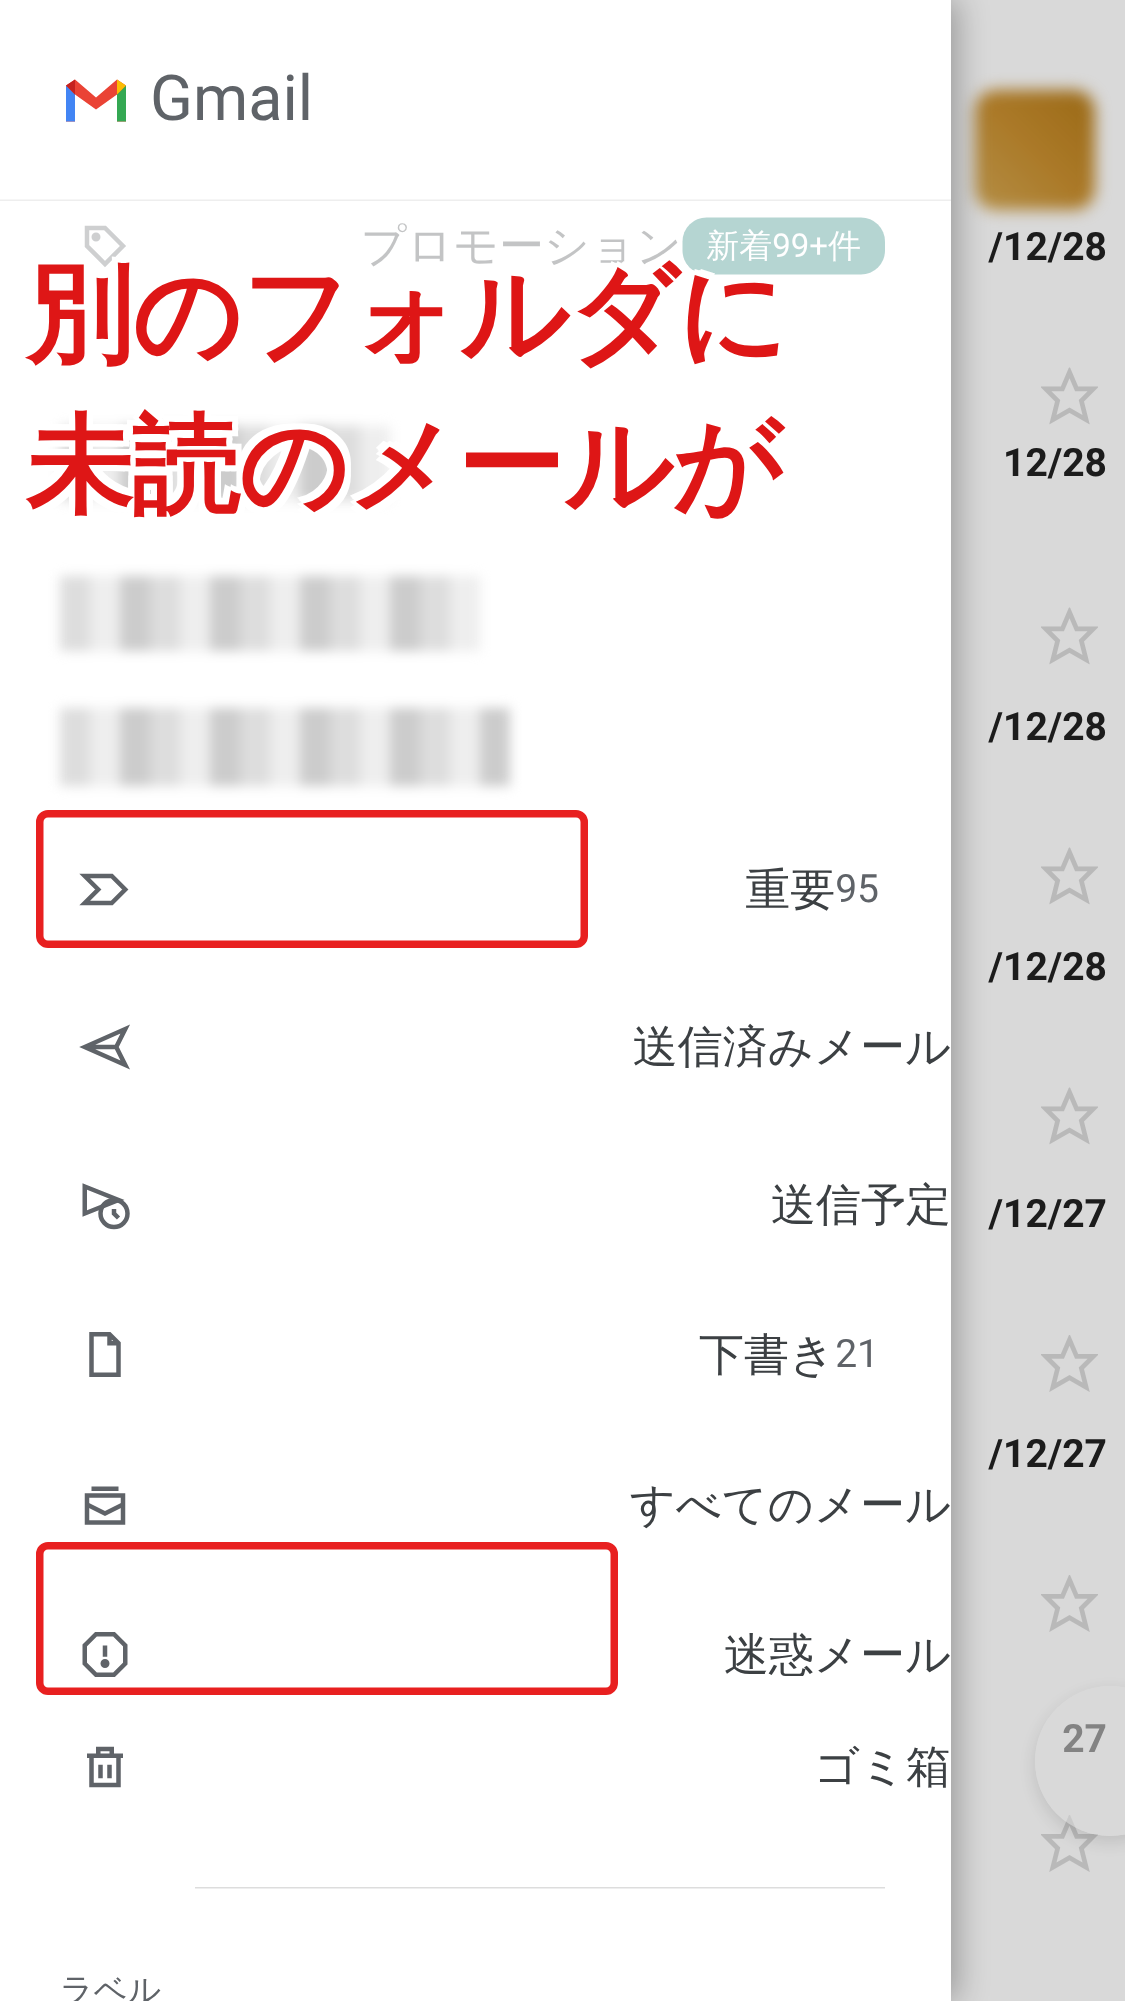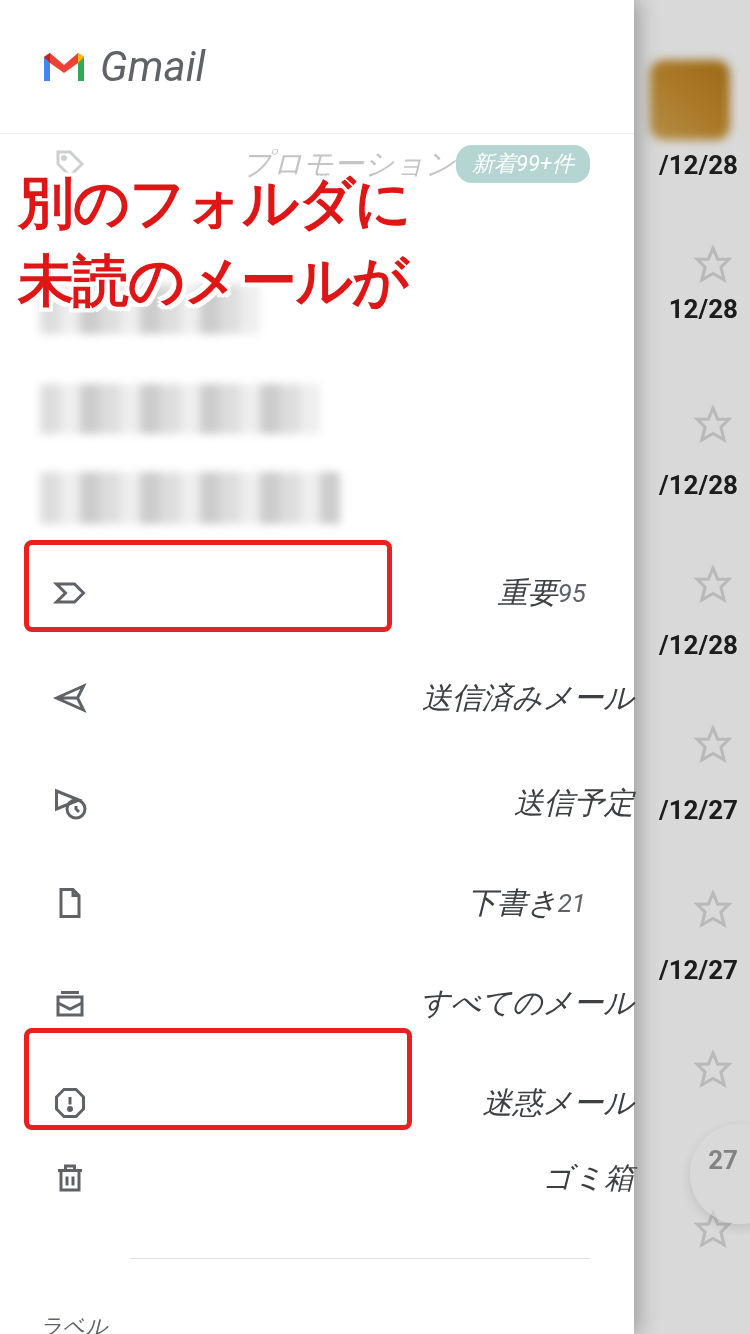--- a/index.html
+++ b/index.html
@@ -61,21 +61,20 @@
     
     
     .drawer {
       position: absolute;
       left: 0;
       top: 0;
       width: 634px;
       height: 100%;
       background: #fff;
       box-shadow: 4px 0 20px rgba(0,0,0,0.3);
-      font-style: italic;
     }
     
     
     .drawer-header {
       height: 134px;
       display: flex;
       align-items: center;
       padding-left: 40px;
       border-bottom: 1px solid #eee;
     }
@@ -168,31 +167,32 @@
       margin-left: 130px;
       margin-right: 30px;
     }
     
     
     .annotation {
       position: absolute;
       top: 164px;
       left: 18px;
       width: 700px;
-      font-size: 56px;
+      font-size: 72px;
       font-weight: 900;
       color: #de1616;
       line-height: 1.4;
       text-shadow: 
         -4px -4px 0 #fff, 4px -4px 0 #fff, -4px 4px 0 #fff, 4px 4px 0 #fff,
         -4px 0 0 #fff, 4px 0 0 #fff, 0 -4px 0 #fff, 0 4px 0 #fff,
         -3px -3px 0 #fff, 3px -3px 0 #fff, -3px 3px 0 #fff, 3px 3px 0 #fff;
       letter-spacing: -1px;
       pointer-events: none;
       z-index: 100;
+      font-family: Liberation Mono, monospace;
     }
     
     .fab {
       position: absolute;
       right: -40px;
       bottom: 110px;
       width: 100px;
       height: 100px;
       border-radius: 50%;
       background: rgba(255,255,255,0.9);

